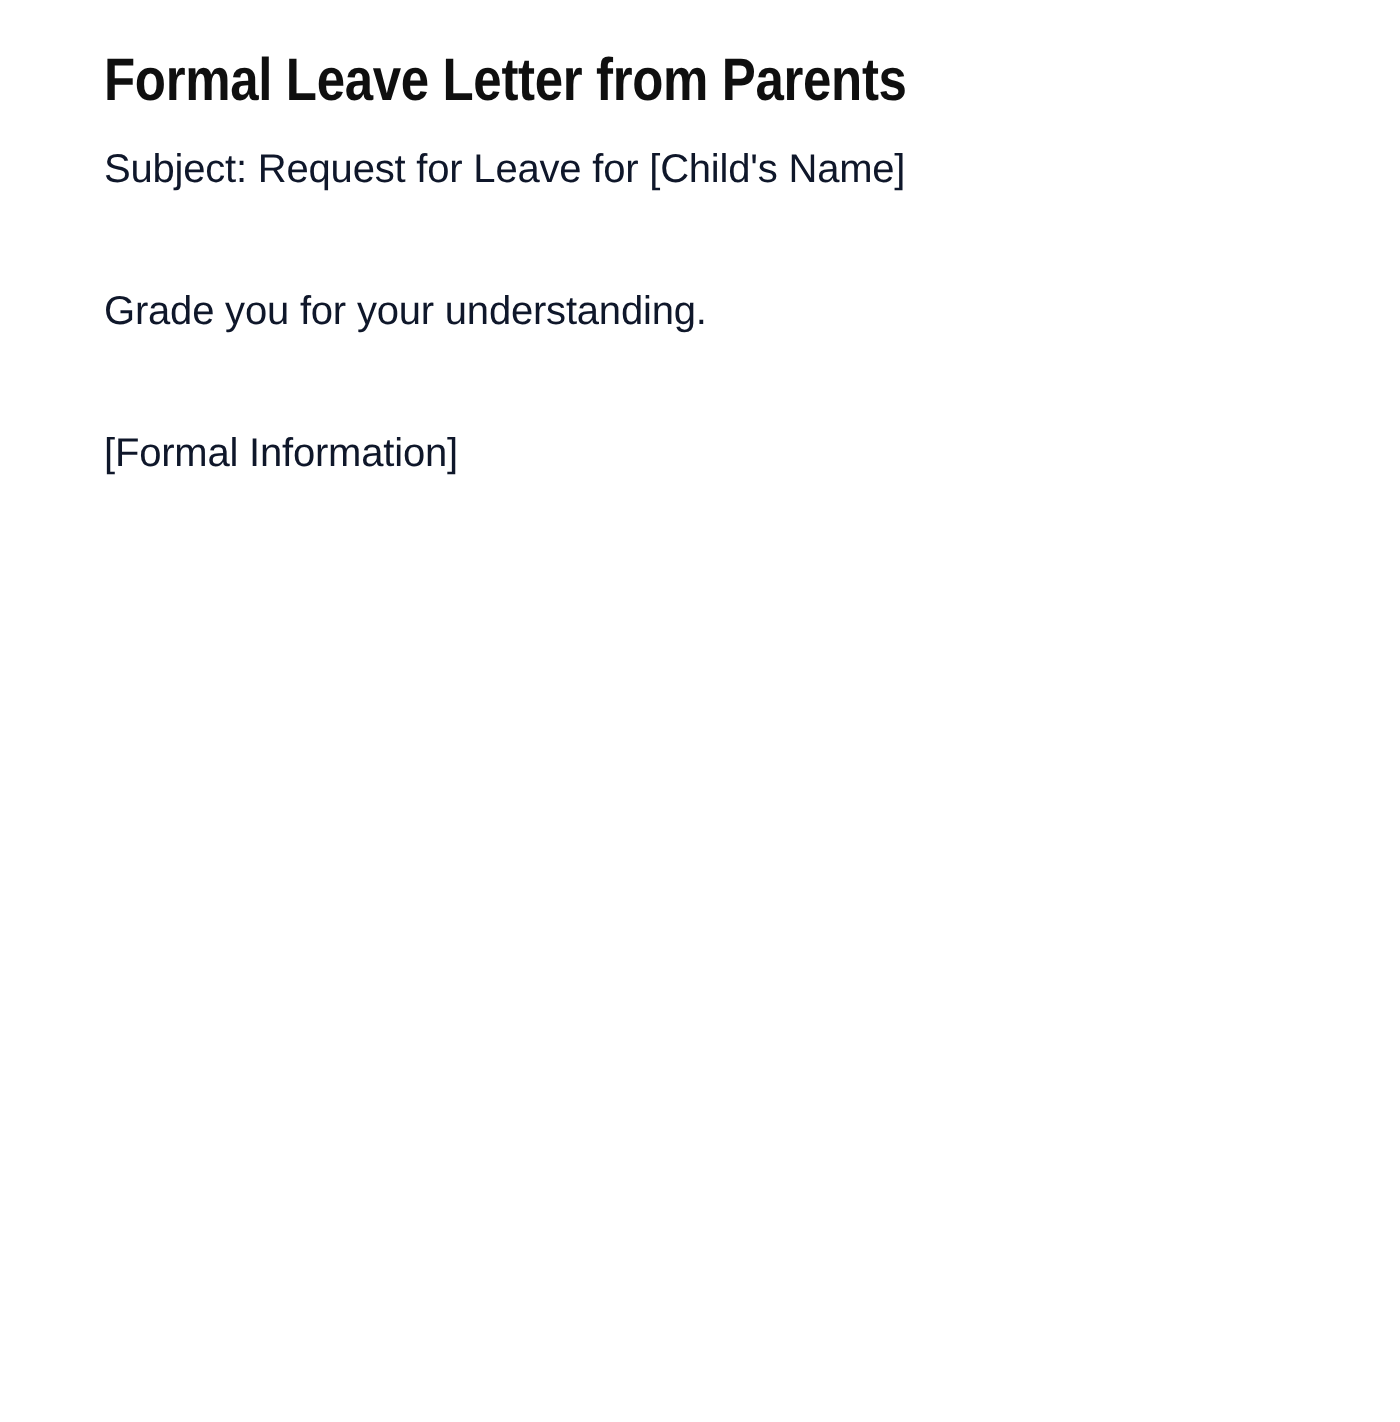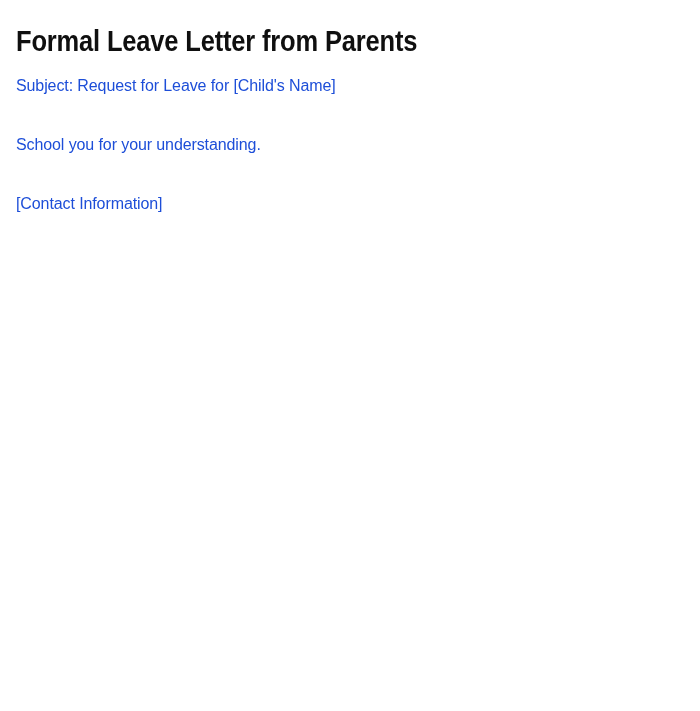--- a/index.html
+++ b/index.html
@@ -9,59 +9,59 @@
     background: #ffffff;
   }
   body {
     width: 700px;
     height: 711px;
     font-family: "Liberation Sans", "DejaVu Sans", sans-serif;
     overflow: hidden;
   }
   .article {
     width: 700px;
-    padding: 0 16px;
+    padding: 0 52px;
   }
   h1.doc-title {
     margin: 0 0 12px 0;
     padding-top: 26px;
     font-size: 30px;
     line-height: 30px;
     font-weight: 700;
     color: #0f0f0f;
     white-space: nowrap;
   }
   h1.doc-title .condense {
     display: inline-block;
     transform: scaleX(0.85);
     transform-origin: 0 50%;
     letter-spacing: -0.2px;
   }
   p.doc-para {
-    margin: 24px 0;
-    font-size: 16px;
+    margin: 36px 0;
+    font-size: 20px;
     line-height: 35px;
     font-weight: 400;
-    color: #1d4ed8;
+    color: #0f172a;
     white-space: pre-line;   
     letter-spacing: -0.1px;
   }
   h1.doc-title + p.doc-para {
     margin-top: 0;
   }
 </style>
 </head>
 <body>
 
 <div class="article">
   <h1 class="doc-title"><span class="condense">Formal Leave Letter from Parents</span></h1>
 
   <p class="doc-para">Subject: Request for Leave for [Child's Name]</p>
 
 
 
 
-  <p class="doc-para">School you for your understanding.</p>
+  <p class="doc-para">Grade you for your understanding.</p>
 
 
 
-  <p class="doc-para">[Contact Information]</p>
+  <p class="doc-para">[Formal Information]</p>
 </div>
 
 </body></html>

